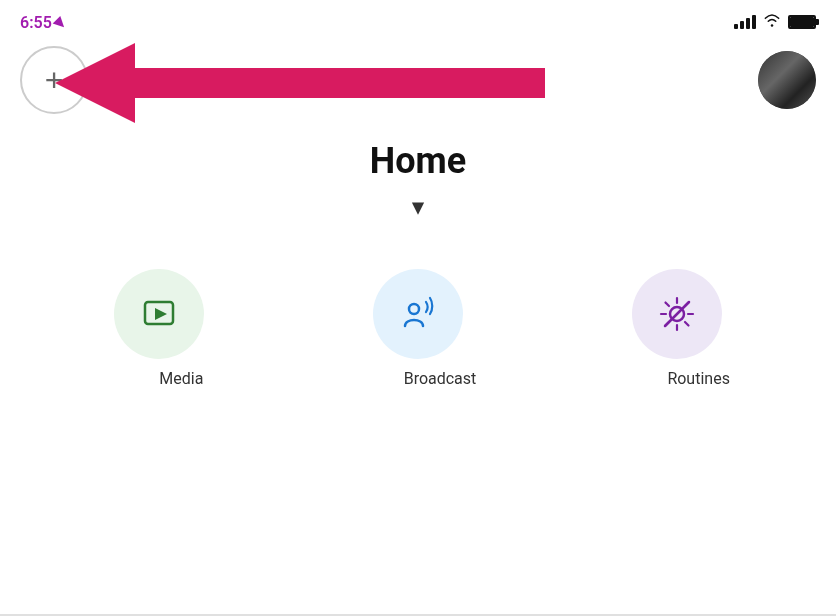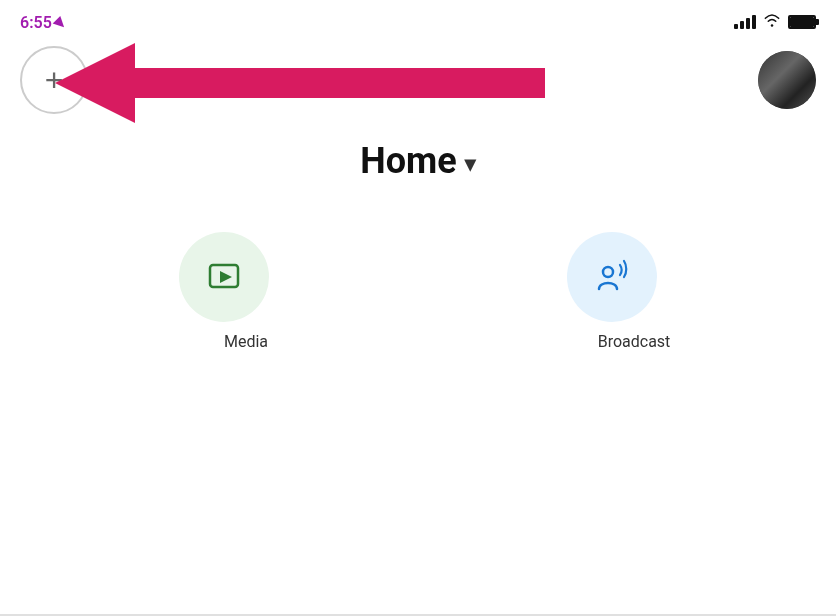--- a/index.html
+++ b/index.html
@@ -100,20 +100,21 @@
       padding: 20px 0 30px 0;
     }
 
     .home-title {
       font-size: 36px;
       font-weight: 700;
       color: #111;
       display: flex;
       align-items: center;
       gap: 8px;
+      flex-direction: column;
     }
 
     .chevron-down {
       font-size: 22px;
       color: #333;
       margin-top: 4px;
     }
 
     
     .menu-grid {
@@ -296,17 +297,37 @@
 
         <path d="M9 32 C9 24 27 24 27 32" stroke="#1976d2" stroke-width="2.5" fill="none" stroke-linecap="round"></path>
 
         <path d="M30 18 C32 15 32 11 30 8" stroke="#1976d2" stroke-width="2.2" fill="none" stroke-linecap="round"></path>
         <path d="M34 20 C37 15.5 37 8.5 34 4" stroke="#1976d2" stroke-width="2.2" fill="none" stroke-linecap="round"></path>
       </svg>
     </div>
     <span class="menu-label">Broadcast</span>
   </div>
 
+  <div class="menu-item">
+    <div class="menu-icon-circle routines-circle">
+      <svg width="44" height="44" viewBox="0 0 44 44">
+
+        <circle cx="22" cy="22" r="7" stroke="#7b1fa2" stroke-width="2.5" fill="none"></circle>
+
+        <line x1="22" y1="6" x2="22" y2="11" stroke="#7b1fa2" stroke-width="2.2" stroke-linecap="round"></line>
+        <line x1="22" y1="33" x2="22" y2="38" stroke="#7b1fa2" stroke-width="2.2" stroke-linecap="round"></line>
+        <line x1="6" y1="22" x2="11" y2="22" stroke="#7b1fa2" stroke-width="2.2" stroke-linecap="round"></line>
+        <line x1="33" y1="22" x2="38" y2="22" stroke="#7b1fa2" stroke-width="2.2" stroke-linecap="round"></line>
+        <line x1="10.5" y1="10.5" x2="14" y2="14" stroke="#7b1fa2" stroke-width="2.2" stroke-linecap="round"></line>
+        <line x1="30" y1="30" x2="33.5" y2="33.5" stroke="#7b1fa2" stroke-width="2.2" stroke-linecap="round"></line>
+        <line x1="33.5" y1="10.5" x2="30" y2="14" stroke="#7b1fa2" stroke-width="2.2" stroke-linecap="round"></line>
+        <line x1="14" y1="30" x2="10.5" y2="33.5" stroke="#7b1fa2" stroke-width="2.2" stroke-linecap="round"></line>
+
+        <line x1="10" y1="34" x2="34" y2="10" stroke="#7b1fa2" stroke-width="2.5" stroke-linecap="round"></line>
+      </svg>
+    </div>
+    <span class="menu-label">Routines</span>
+  </div>
 
 
 </div>
 
 <div class="bottom-divider"></div>
 
 </body></html>

